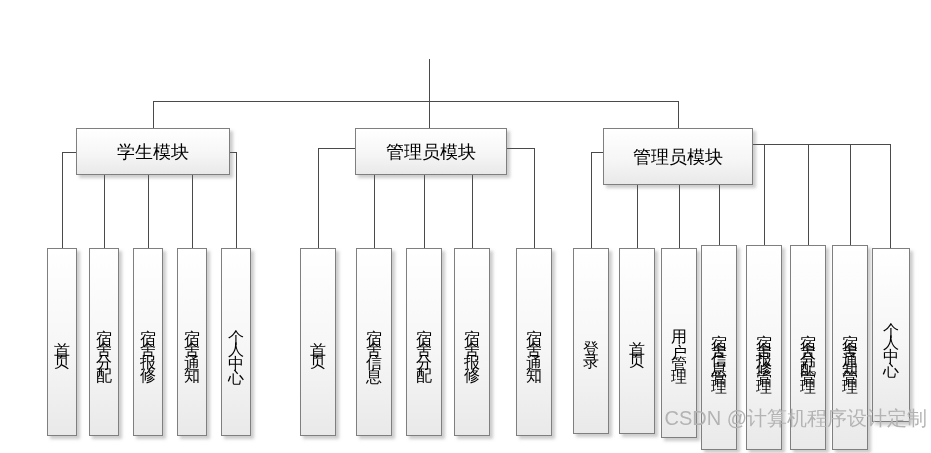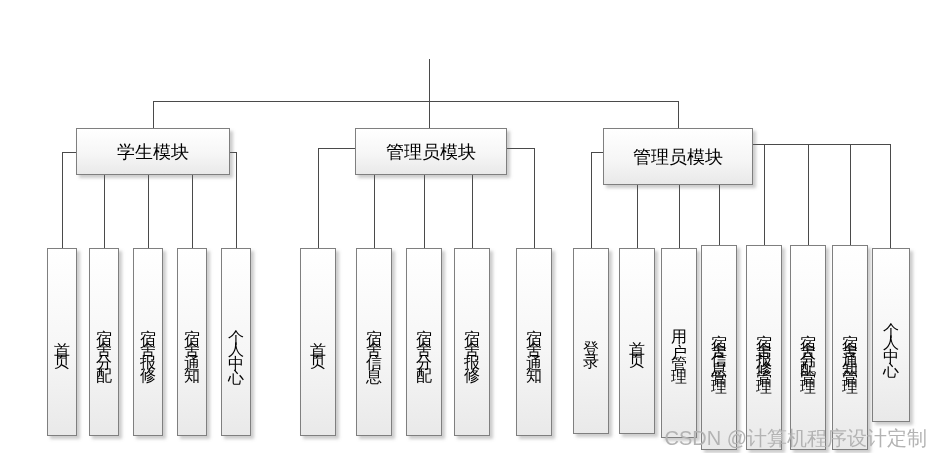--- a/index.html
+++ b/index.html
@@ -38,21 +38,21 @@
     letter-spacing:13px;
     line-height:1;
     color:var(--text);
   }
   .vlabel.tight{letter-spacing:9px;}
   .line{position:absolute;background:var(--connector);}
   .line.h{height:1px;}
   .line.v{width:1px;}
   #watermark{
     position:absolute;
-    right:4px;bottom:1px;
+    right:4px;bottom:21px;
     font-family:"Liberation Sans","DejaVu Sans",sans-serif;
     font-size:20px;
     color:var(--watermark);
     white-space:nowrap;
     pointer-events:none;
   }
 </style>
 </head>
 <body>
 

